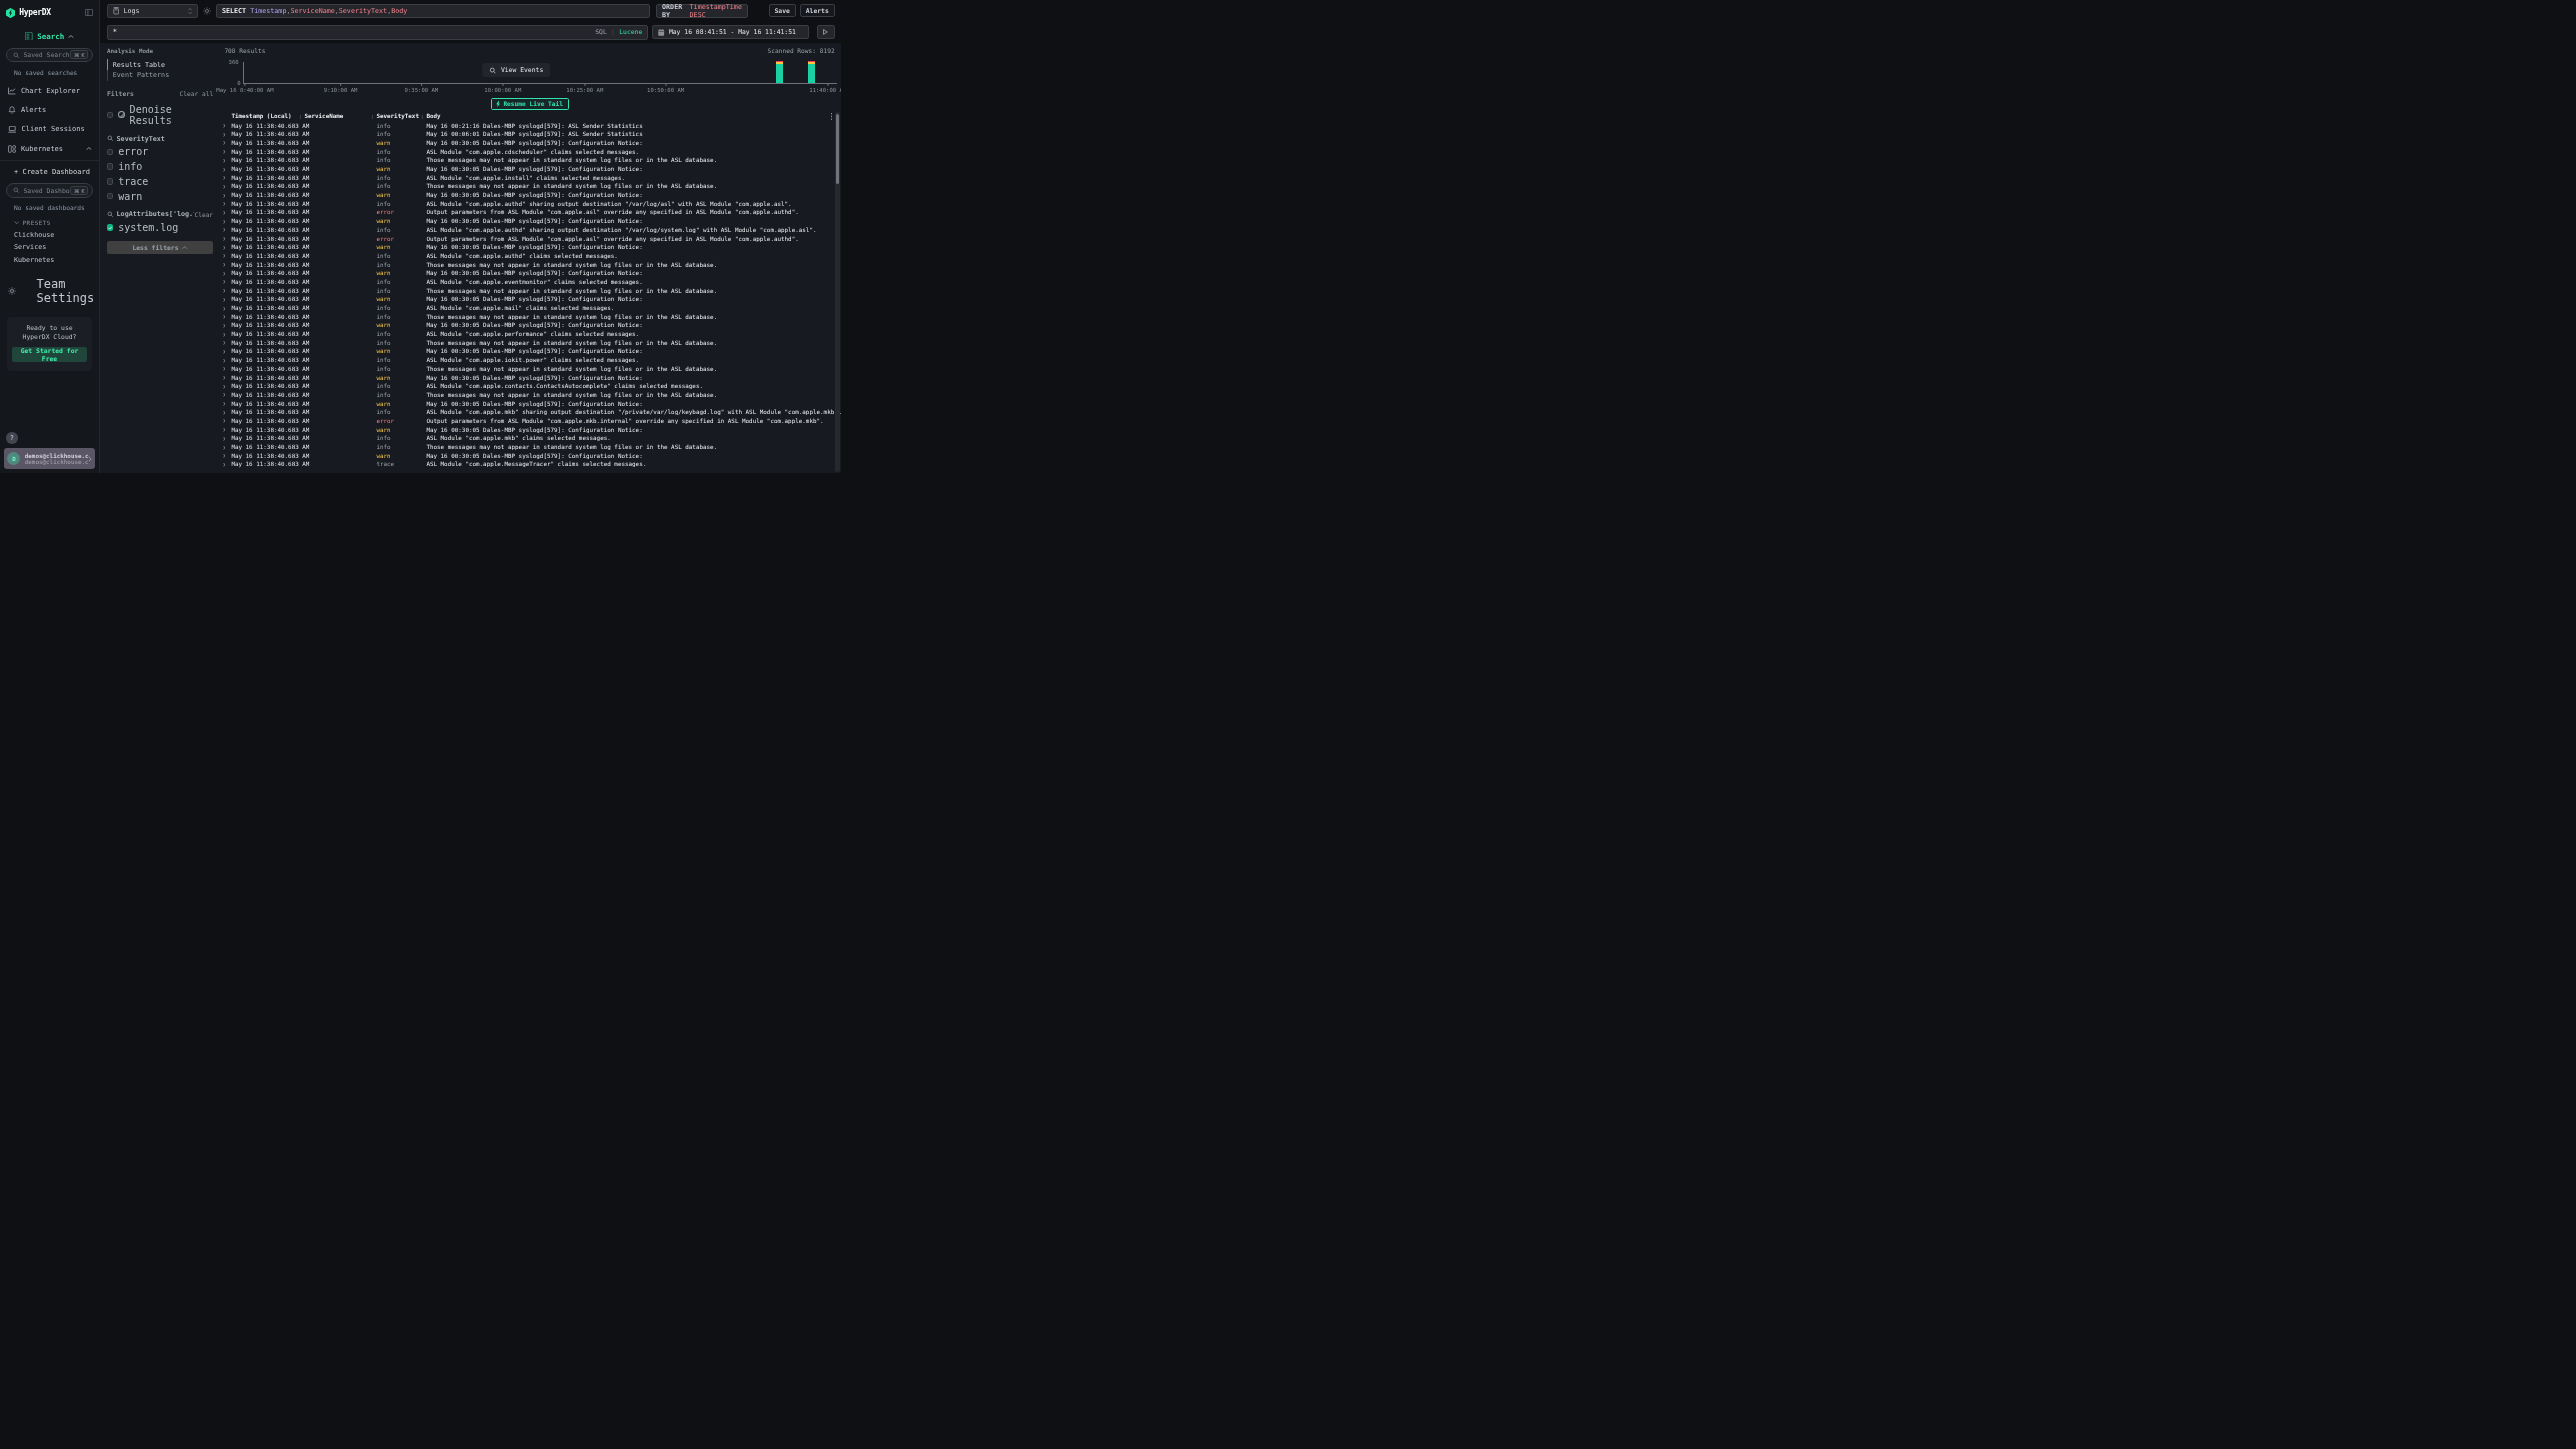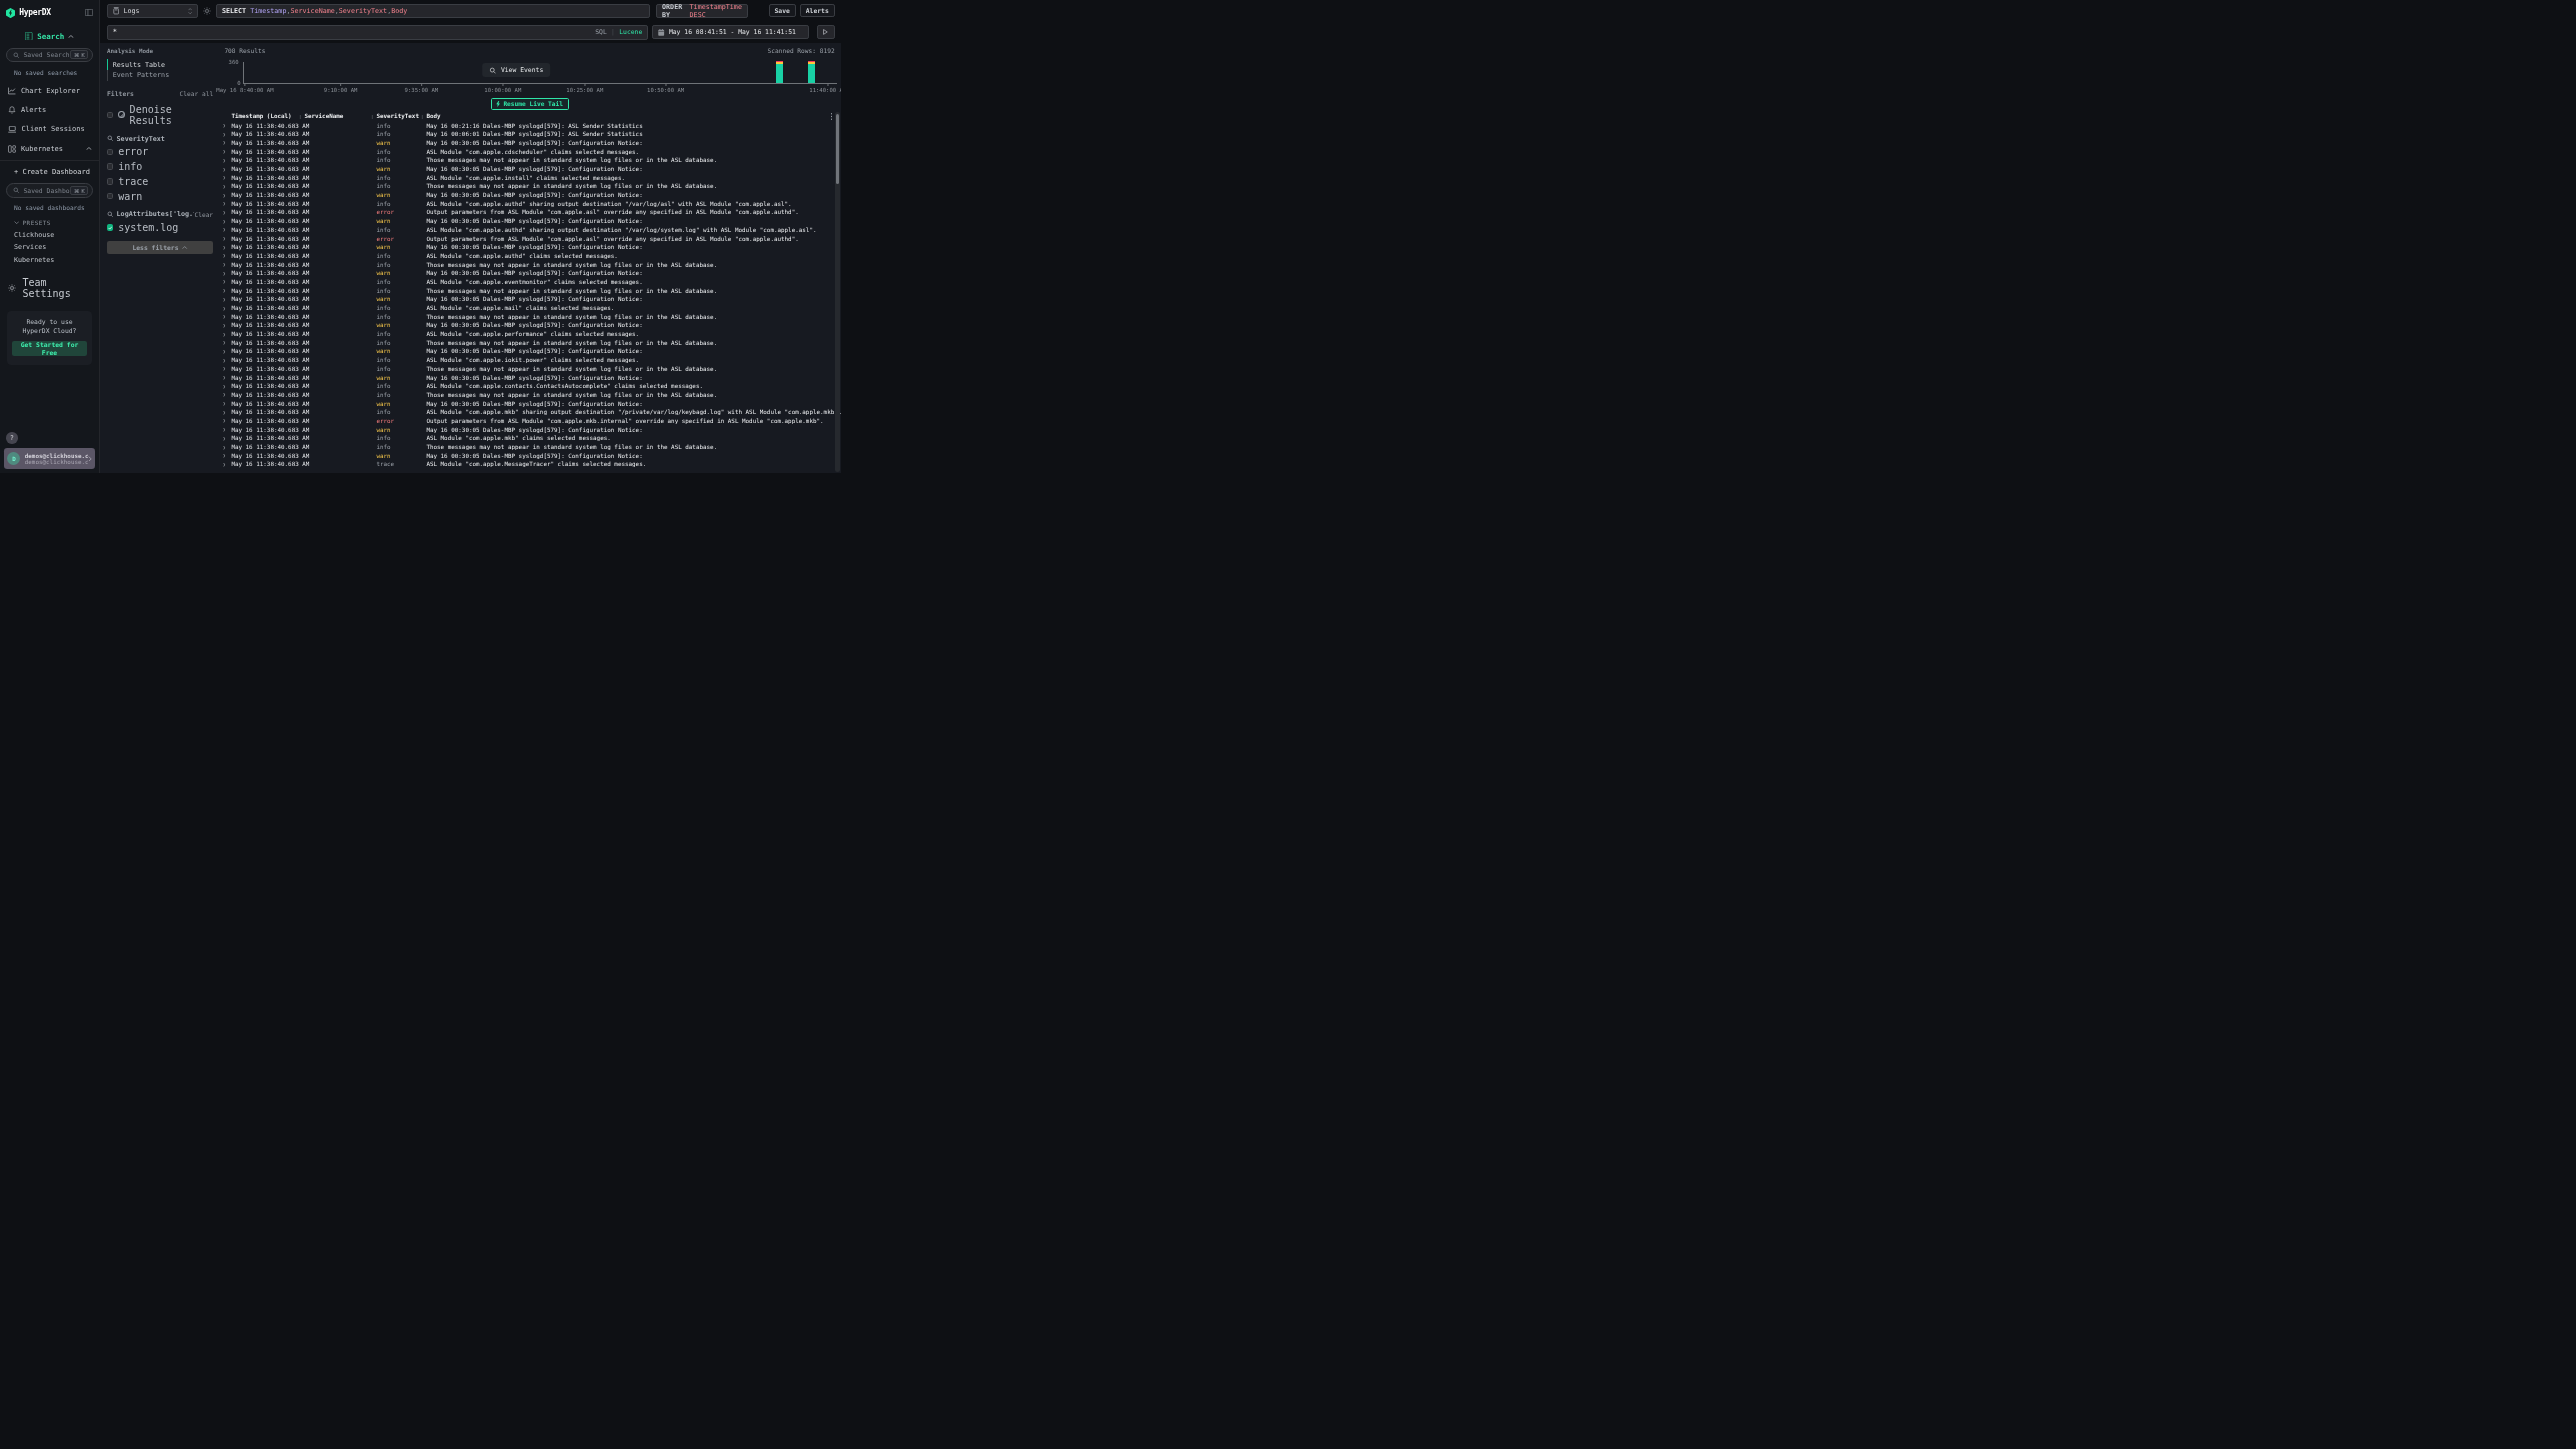--- a/index.html
+++ b/index.html
@@ -36,21 +36,21 @@
   .muted-note { color:#8e99a8; font-size:6.2px; padding:0 0 0 14px; margin-top:6.4px; }
   .nav-item { display:flex; align-items:center; padding:0 7.5px; margin-top:11.3px; color:#c6cad0; cursor:pointer; }
   .nav-item .lbl { font-size:7px; margin-left:5.4px; }
   .nav-item .chev { margin-left:auto; }
   .side-divider { border-top:0.5px solid #24262b; margin-top:7.5px; }
   .create-dash { color:#d3d6da; font-size:7px; padding-left:14px; margin-top:7px; cursor:pointer; }
   .presets-row { display:flex; align-items:center; color:#8b929b; font-size:5.9px; letter-spacing:0.5px; padding-left:14px; margin-top:8.6px; cursor:pointer; }
   .presets-row .lbl { margin-left:3.2px; }
   .preset-item { color:#c2c6cc; font-size:6.7px; padding-left:14px; margin-top:4.8px; cursor:pointer; }
   .team-row { display:flex; align-items:center; padding:0 7.5px; margin-top:13px; color:#c6cad0; cursor:pointer; }
-  .team-row .lbl { font-size:10px; margin-left:7px; }
+  .team-row .lbl { font-size:12px; margin-left:21px; }
   .promo {
     margin:11.8px 7px 0 7px; background:#1b1e24; border-radius:4.3px; padding:7px 5.4px 7.5px 5.4px; text-align:center;
   }
   .promo .txt { color:#b9bfc7; font-size:6.4px; line-height:1.35; }
   .promo .cta {
     margin-top:5.9px; background:#20453a; color:#3ef0ae; font-weight:bold; font-size:6.4px;
     border:none; border-radius:2.1px; width:100%; height:14.5px; cursor:pointer; font-family:inherit;
   }
   .side-bottom { margin-top:auto; padding:0 4.3px 4.3px 4.3px; }
   .help-btn {

